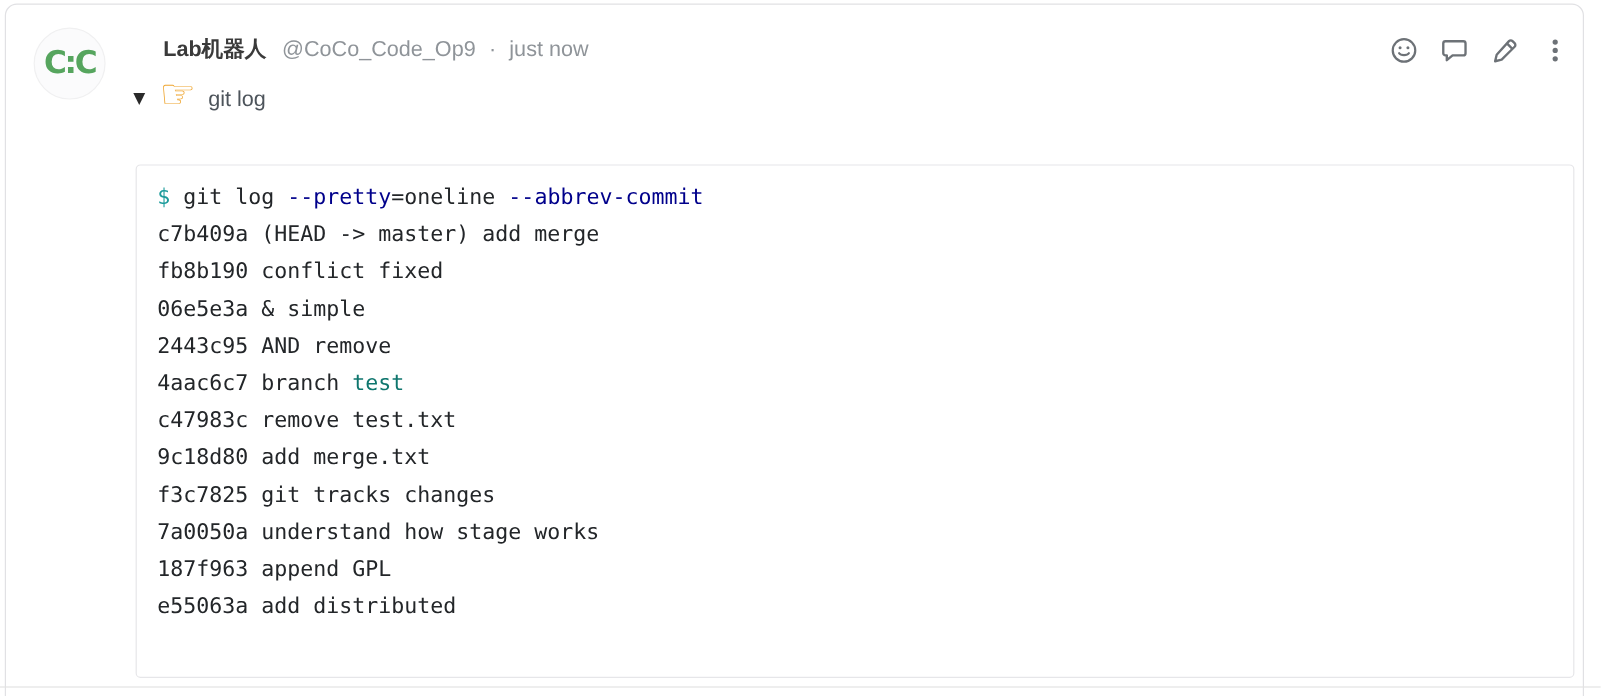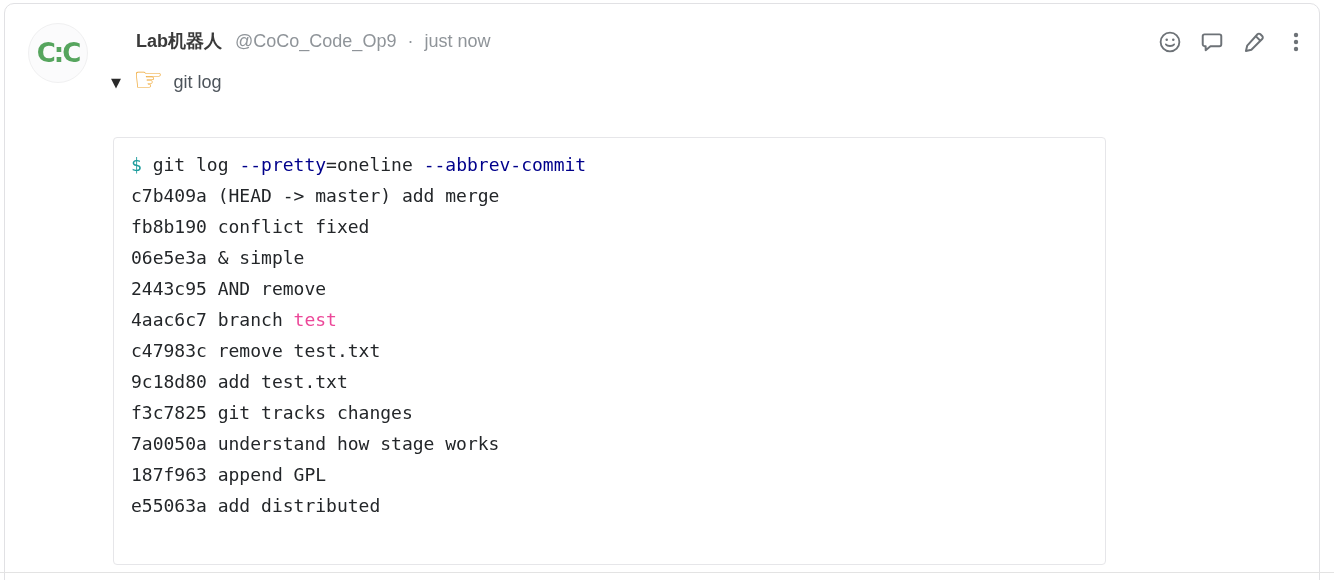--- a/index.html
+++ b/index.html
@@ -32,29 +32,29 @@
               justify-content:center; cursor:pointer; color:#6d7277; }
   .icon-btn svg { display:block; }
 
   .toggle-row { position:absolute; left:111px; top:68px; display:flex;
                 align-items:center; cursor:pointer; }
   .tri { font-size:13px; color:#2a2a2a; font-family:"DejaVu Sans", sans-serif; }
   .hand { font-size:34px; color:#efa836; margin-left:12px; margin-top:-6px;
           font-family:"DejaVu Sans", sans-serif; line-height:1; }
   .toggle-label { font-size:18px; color:#4d545b; margin-left:10px; }
 
-  .code-block { position:absolute; left:113px; top:137px; width:993px; height:428px;
+  .code-block { position:absolute; left:113px; top:137px; width:1199px; height:428px;
                 background:#ffffff; border:1px solid #e6e6e9; border-radius:4px;
                 padding:11px 17px; overflow:hidden; }
   .code-line { font-family:"DejaVu Sans Mono", monospace; font-size:18px;
                line-height:31px; white-space:pre; }
   .tok-plain  { color:#232629; }
   .tok-prompt { color:#1d9c9c; }
   .tok-flag   { color:#00008b; }
-  .tok-cyan   { color:#ec4899; }
+  .tok-cyan   { color:#0f766e; }
 
   .watermark { position:absolute; right:2px; top:548px; font-size:17px;
                color:#cbcbcb; letter-spacing:1px; }
 </style>
 </head>
 <body>
 
 <div class="stage">
 
   <div class="card"></div>
@@ -115,21 +115,21 @@
 
   <div class="code-block">
     <div id="code-lines">
         <div class="code-line"><span class="tok-prompt">$ </span><span class="tok-plain">git log </span><span class="tok-flag">--pretty</span><span class="tok-plain">=oneline </span><span class="tok-flag">--abbrev-commit</span></div>
         <div class="code-line"><span class="tok-plain">c7b409a (HEAD -&gt; master) add merge</span></div>
         <div class="code-line"><span class="tok-plain">fb8b190 conflict fixed</span></div>
         <div class="code-line"><span class="tok-plain">06e5e3a &amp; simple</span></div>
         <div class="code-line"><span class="tok-plain">2443c95 AND remove</span></div>
         <div class="code-line"><span class="tok-plain">4aac6c7 branch </span><span class="tok-cyan">test</span></div>
         <div class="code-line"><span class="tok-plain">c47983c remove test.txt</span></div>
-        <div class="code-line"><span class="tok-plain">9c18d80 add test.txt</span></div>
+        <div class="code-line"><span class="tok-plain">9c18d80 add merge.txt</span></div>
         <div class="code-line"><span class="tok-plain">f3c7825 git tracks changes</span></div>
         <div class="code-line"><span class="tok-plain">7a0050a understand how stage works</span></div>
         <div class="code-line"><span class="tok-plain">187f963 append GPL</span></div>
         <div class="code-line"><span class="tok-plain">e55063a add distributed</span></div>
       </div>
   </div>
 
   <div class="page-divider"></div>
 
 

